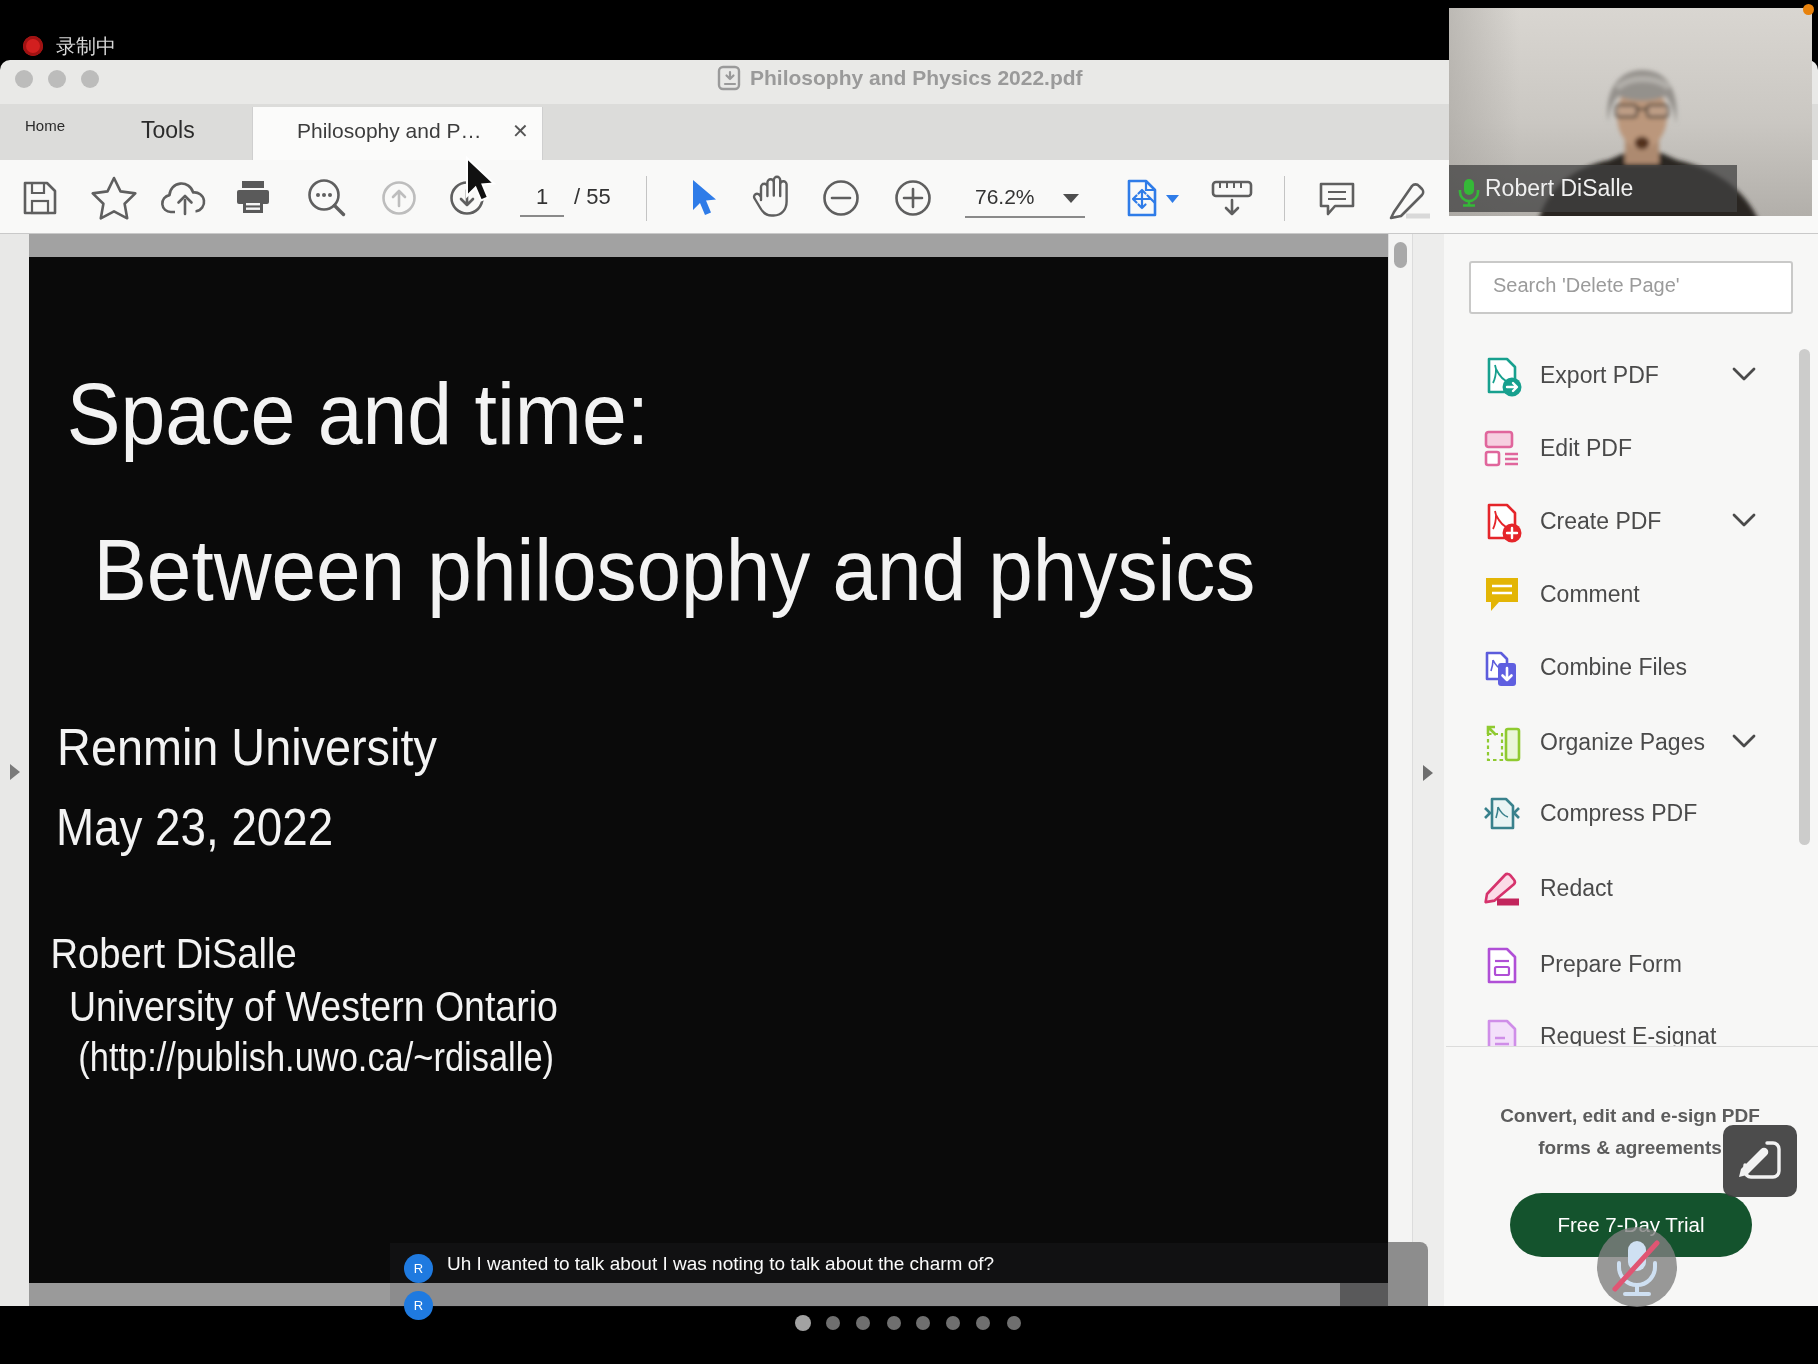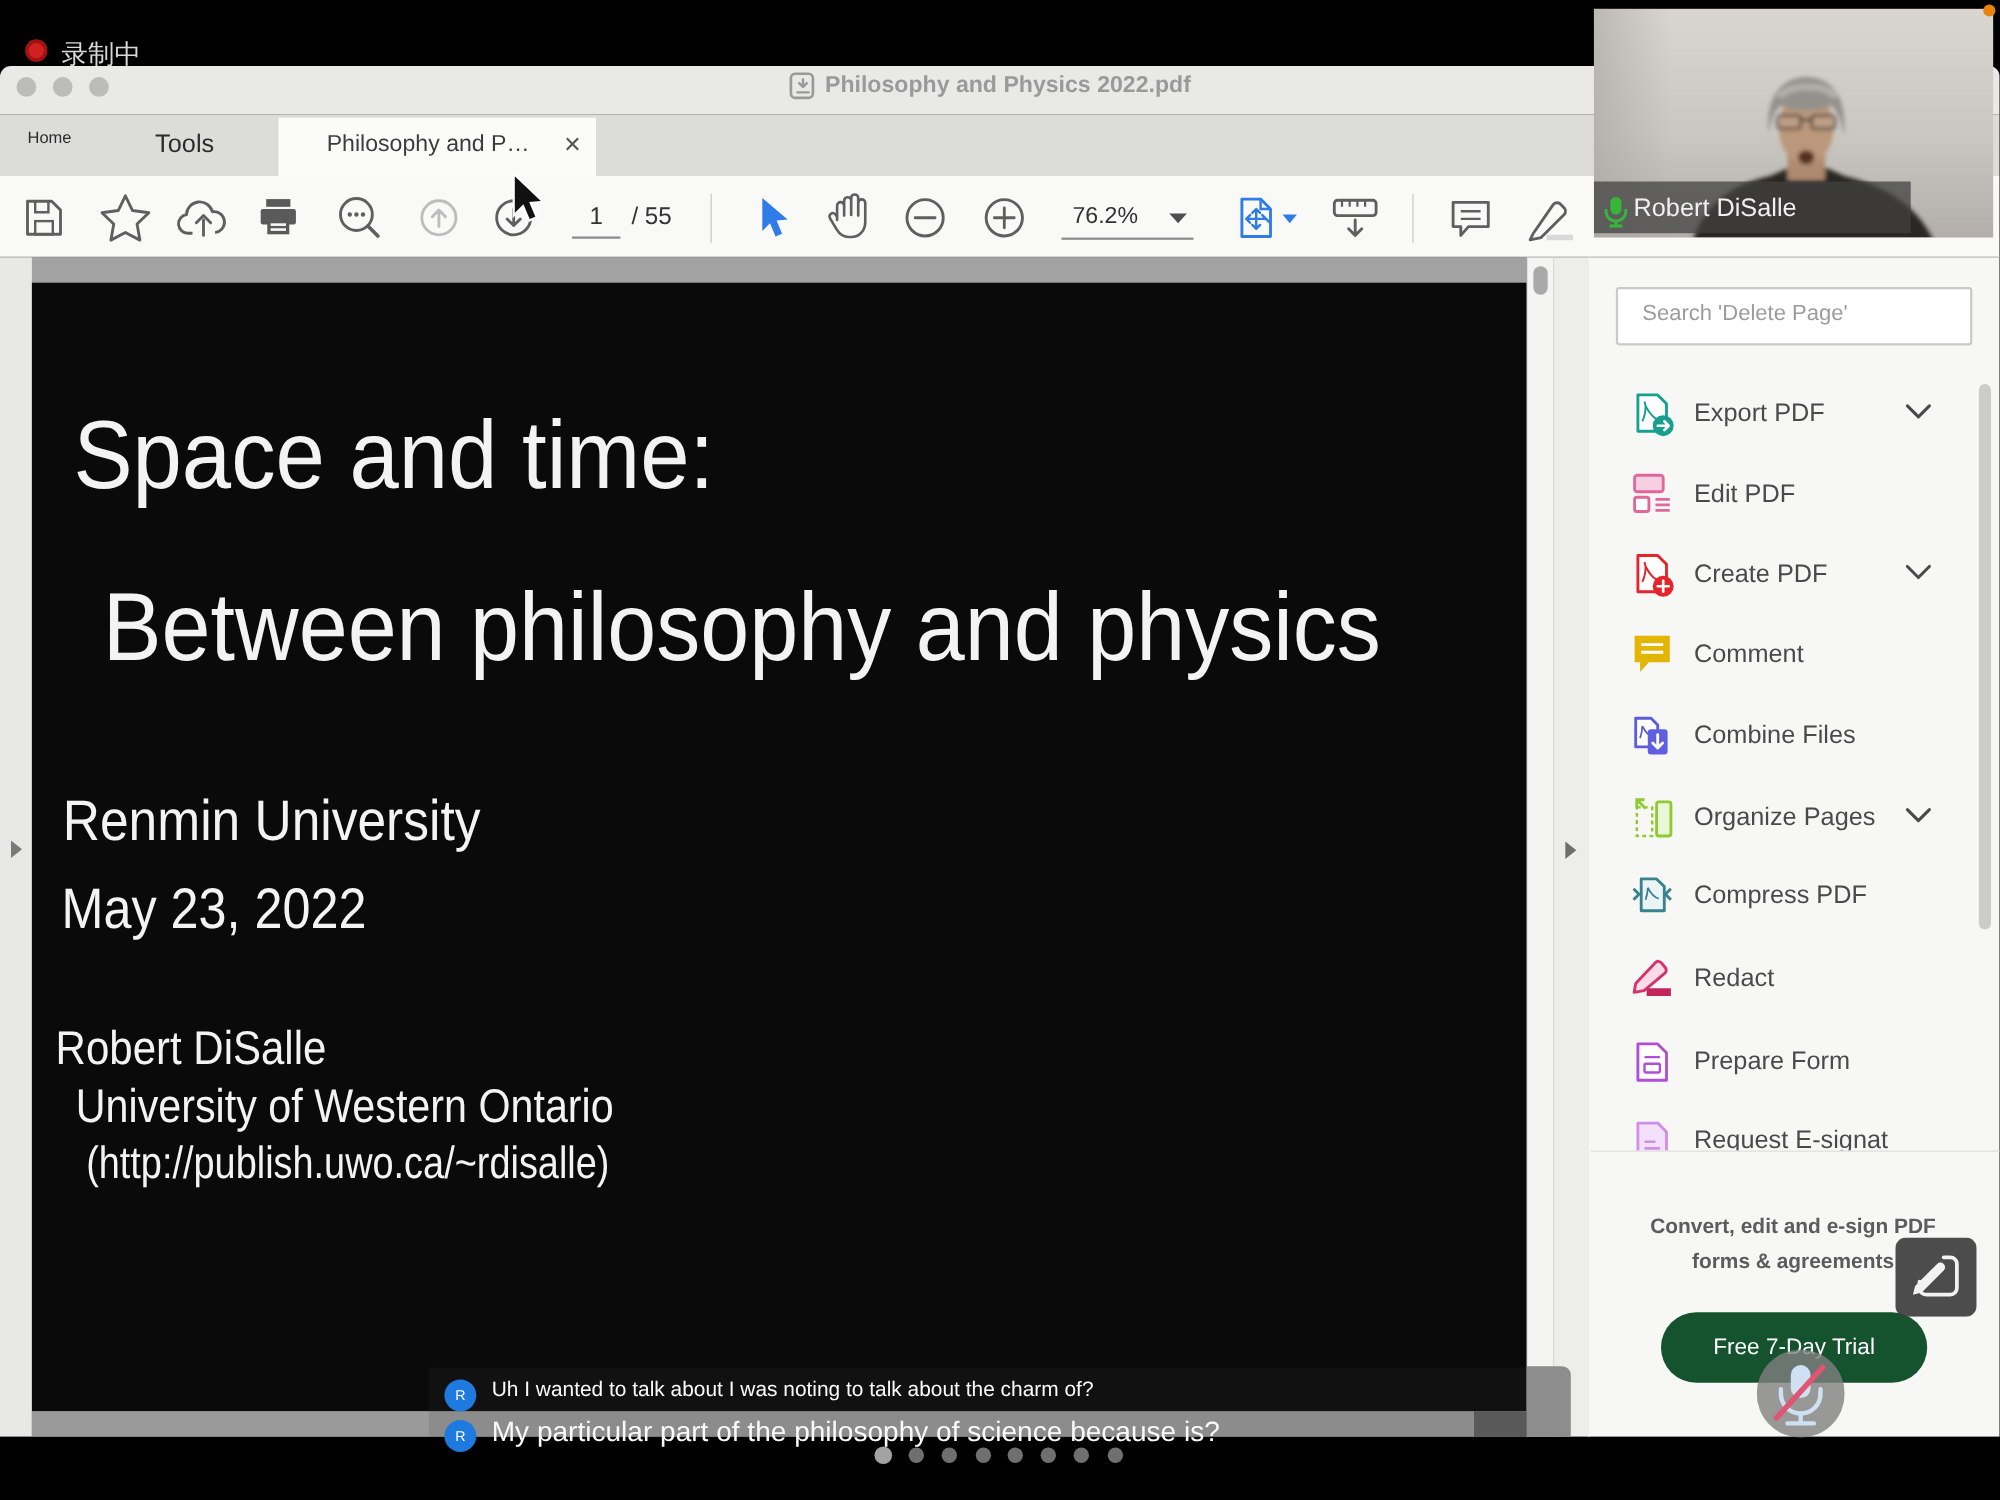--- a/index.html
+++ b/index.html
@@ -8,21 +8,21 @@
     font-family:"Liberation Sans", sans-serif;}
   .abs{position:absolute;}
   .slide{position:absolute;left:36px;width:1326px;text-align:left;color:#f3f3f3;line-height:1;}
   .slide span{display:inline-block;transform-origin:center;position:relative;white-space:nowrap;}
 </style>
 </head>
 <body>
 <div id="stage">
 
   <div class="abs" style="left:23px;top:36px;width:20px;height:20px;border-radius:50%;background:#d21f1f;box-shadow:inset 0 0 0 3px #a01212;"></div>
-  <div class="abs" style="left:56px;top:33px;font-size:24px;color:#d8d8d8;">录制中</div>
+  <div class="abs" style="left:56px;top:33px;font-size:20px;color:#d8d8d8;">录制中</div>
 
   <div class="abs" style="left:0;top:60px;width:1818px;height:44px;background:#e9e9e7;border-radius:10px 10px 0 0;"></div>
   <div class="abs" style="left:15px;top:70px;width:18px;height:18px;border-radius:50%;background:#bcbcbb;"></div>
   <div class="abs" style="left:48px;top:70px;width:18px;height:18px;border-radius:50%;background:#bcbcbb;"></div>
   <div class="abs" style="left:81px;top:70px;width:18px;height:18px;border-radius:50%;background:#bcbcbb;"></div>
   <svg class="abs" style="left:717px;top:65px;" width="26" height="26" viewBox="0 0 26 26">
     <rect x="2" y="2" width="20" height="22" rx="4" fill="none" stroke="#9a9a9a" stroke-width="2.4"></rect>
     <path d="M13,7 v7 M13,14 l-3.5,-3.5 M13,14 l3.5,-3.5" stroke="#9a9a9a" stroke-width="2.2" fill="none" stroke-linecap="round"></path>
     <path d="M8,19 h10" stroke="#9a9a9a" stroke-width="2.2" stroke-linecap="round"></path>
   </svg>
@@ -292,21 +292,20 @@
       <path d="M12,23 v4 M6,27.5 h12" stroke="#35b838" stroke-width="2.6"></path>
     </svg>
     <div class="abs" style="left:36px;top:167px;font-size:23px;color:#f0f0f0;">Robert DiSalle</div>
   </div>
   <div class="abs" style="left:1803px;top:4px;width:11px;height:11px;border-radius:50%;background:#e8820c;"></div>
 
   <div class="abs" style="left:390px;top:1243px;width:998px;height:64px;background:rgba(60,60,66,0.15);"></div>
   <div class="abs" style="left:404px;top:1254px;width:29px;height:29px;border-radius:50%;background:#1f7ae0;color:#fff;font-size:13px;text-align:center;line-height:29px;">R</div>
   <div class="abs" style="left:447px;top:1254px;font-size:19px;line-height:1;color:#fafafa;"><span style="display:inline-block;transform:none;transform-origin:left;white-space:nowrap;" id="cap1">Uh I wanted to talk about I was noting to talk about the charm of?</span></div>
   <div class="abs" style="left:404px;top:1291px;width:29px;height:29px;border-radius:50%;background:#1f7ae0;color:#fff;font-size:13px;text-align:center;line-height:29px;">R</div>
-  <div class="abs" style="left:447px;top:1290px;font-size:25.5px;line-height:1;color:#fafafa;"><span style="display:inline-block;transform:none;transform-origin:left;white-space:nowrap;" id="cap2">My particular part of the philosophy of science because is?</span></div>
   <div class="abs" style="left:795px;top:1315px;width:16px;height:16px;border-radius:50%;background:#a2a2a2;"></div>
     <div class="abs" style="left:826px;top:1316px;width:14px;height:14px;border-radius:50%;background:#6f6f6f;"></div>
     <div class="abs" style="left:856px;top:1316px;width:14px;height:14px;border-radius:50%;background:#6f6f6f;"></div>
     <div class="abs" style="left:887px;top:1316px;width:14px;height:14px;border-radius:50%;background:#6f6f6f;"></div>
     <div class="abs" style="left:916px;top:1316px;width:14px;height:14px;border-radius:50%;background:#6f6f6f;"></div>
     <div class="abs" style="left:946px;top:1316px;width:14px;height:14px;border-radius:50%;background:#6f6f6f;"></div>
     <div class="abs" style="left:976px;top:1316px;width:14px;height:14px;border-radius:50%;background:#6f6f6f;"></div>
     <div class="abs" style="left:1007px;top:1316px;width:14px;height:14px;border-radius:50%;background:#6f6f6f;"></div>
 
   <svg class="abs" style="left:1723px;top:1125px;" width="74" height="72" viewBox="0 0 74 72">

